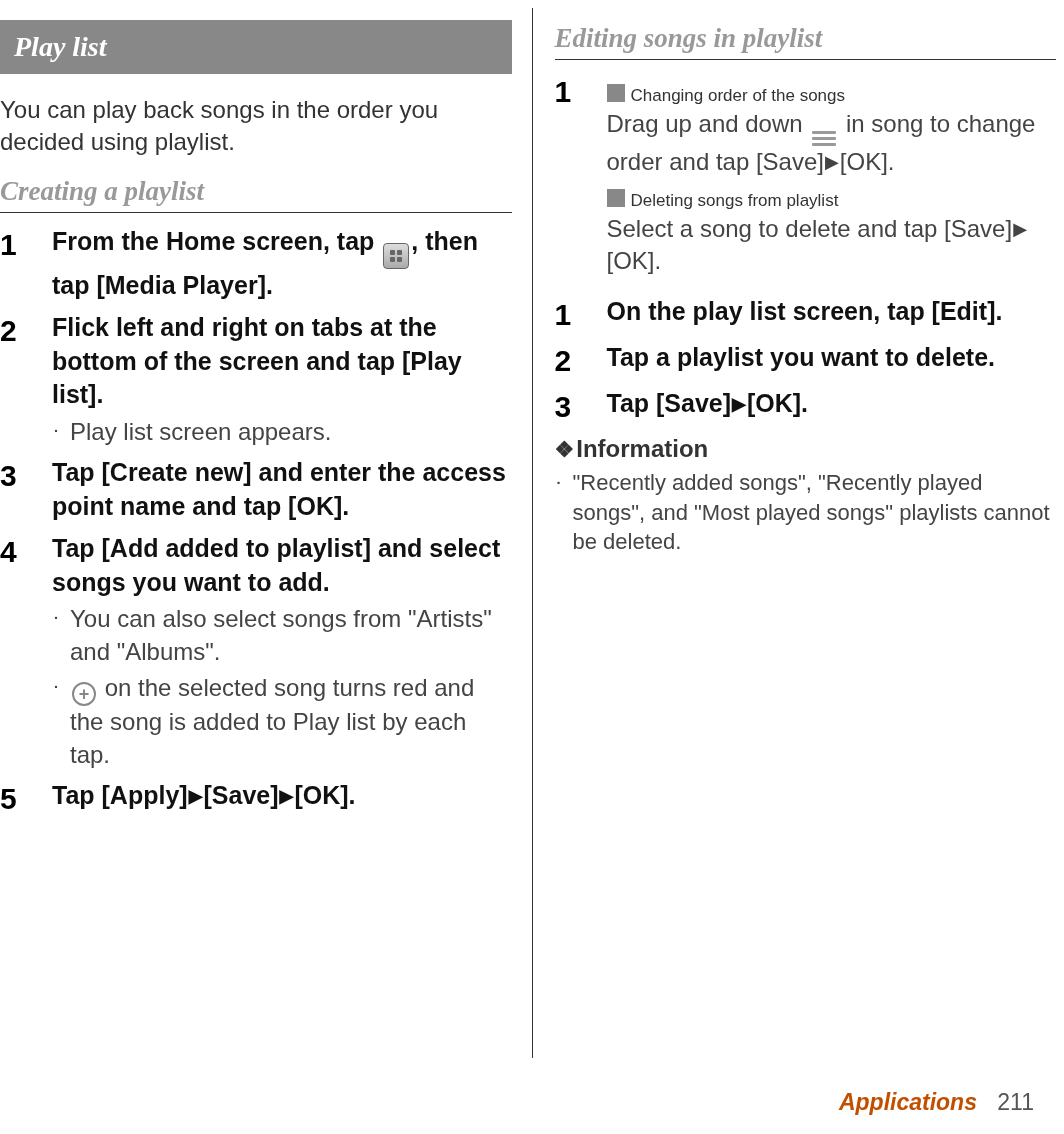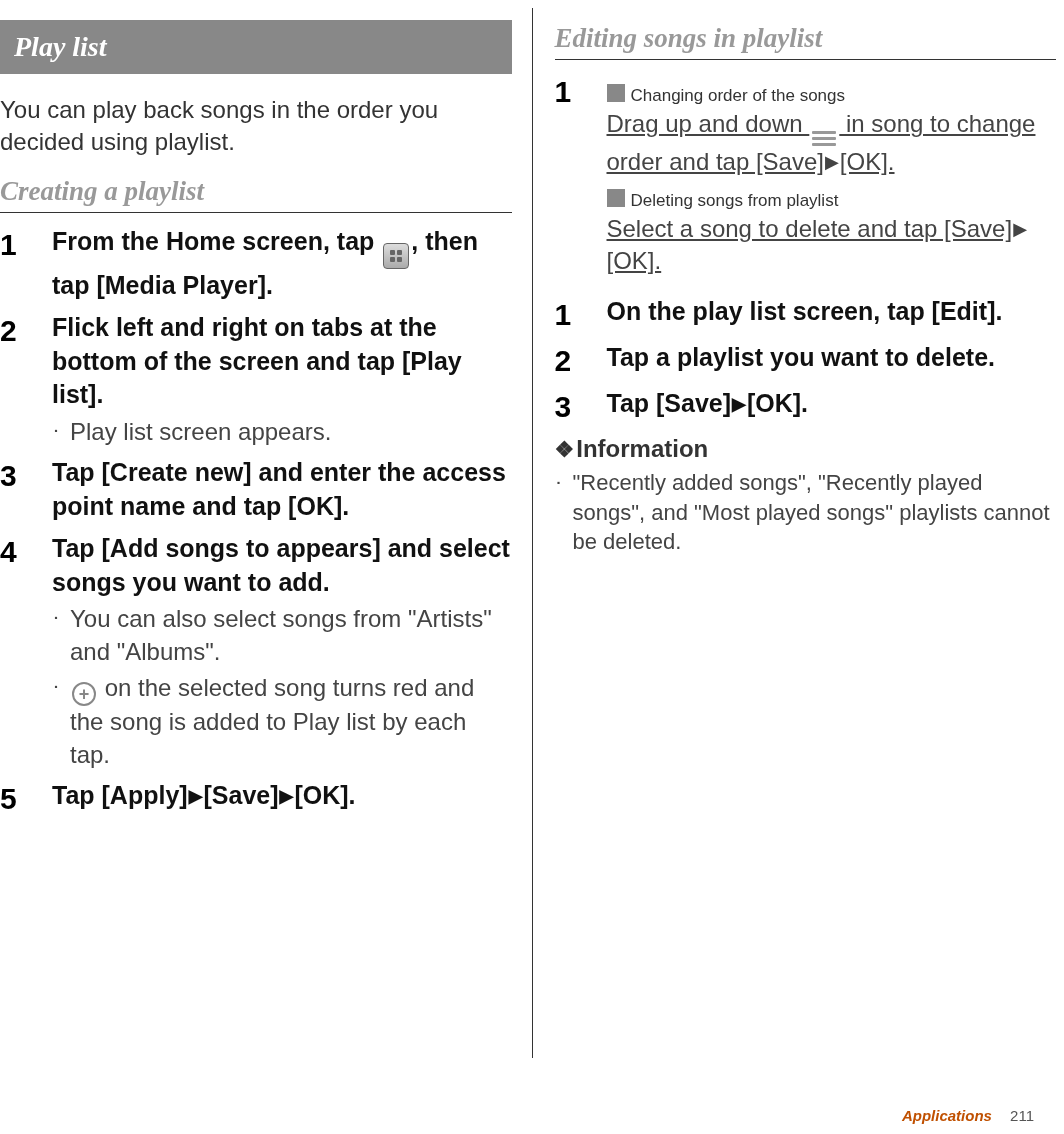--- a/index.html
+++ b/index.html
@@ -104,21 +104,20 @@
       width: 18px;
       height: 18px;
       background: #888;
       vertical-align: -1px;
       margin-right: 6px;
     }
     .sub-body {
       color: #444;
       margin-bottom: 10px;
       margin-left: 0;
-      text-decoration: underline;
     }
     .sub-heading-line {
       color: #333;
       font-size: 17px;
       margin-top: 4px;
     }
     .info-heading {
       color: #333;
       font-weight: bold;
       font-size: 24px;
@@ -137,23 +136,23 @@
       margin-top: 2px;
     }
     .tri {
       display: inline-block;
       font-size: 18px;
       vertical-align: 2px;
       margin: 0 1px;
     }
     .footer {
       position: absolute;
-      bottom: 8px;
+      bottom: 16px;
       right: 30px;
-      font-size: 15px;
+      font-size: 23px;
     }
     .footer-label {
       color: #C05000;
       font-weight: bold;
       font-style: italic;
       margin-right: 14px;
     }
     .footer-page {
       color: #555;
     }
@@ -248,21 +247,21 @@
     <div class="step">
       <div class="step-num">3</div>
       <div class="step-body">
         <div class="step-title">Tap [Create new] and enter the access point name and tap [OK].</div>
       </div>
     </div>
 
     <div class="step">
       <div class="step-num">4</div>
       <div class="step-body">
-        <div class="step-title">Tap [Add songs to appears] and select songs you want to add.</div>
+        <div class="step-title">Tap [Add added to playlist] and select songs you want to add.</div>
         <div class="bullet">
           <div class="bullet-dot">･</div>
           <div class="bullet-text">You can also select songs from "Artists" and "Albums".</div>
         </div>
         <div class="bullet">
           <div class="bullet-dot">･</div>
           <div class="bullet-text">
             <span class="icon-plus">+</span><span> on the selected song turns red and the song is added to Play list by each tap.</span>
           </div>
         </div>

